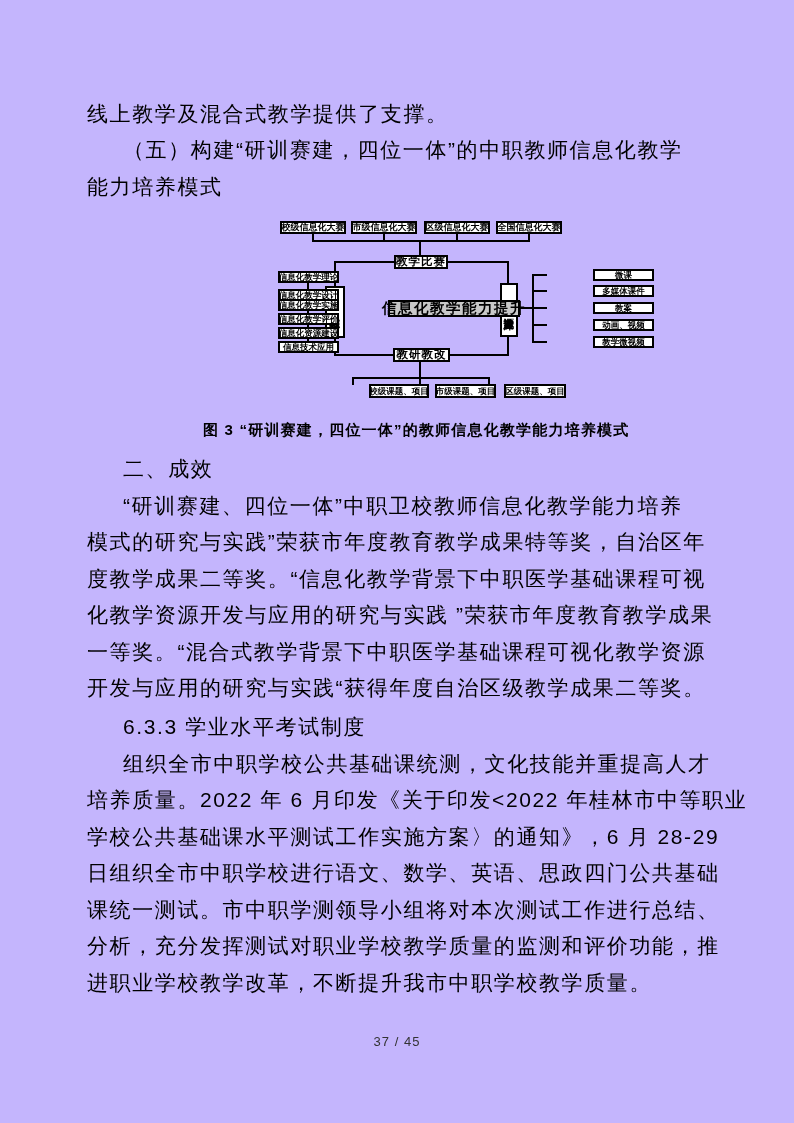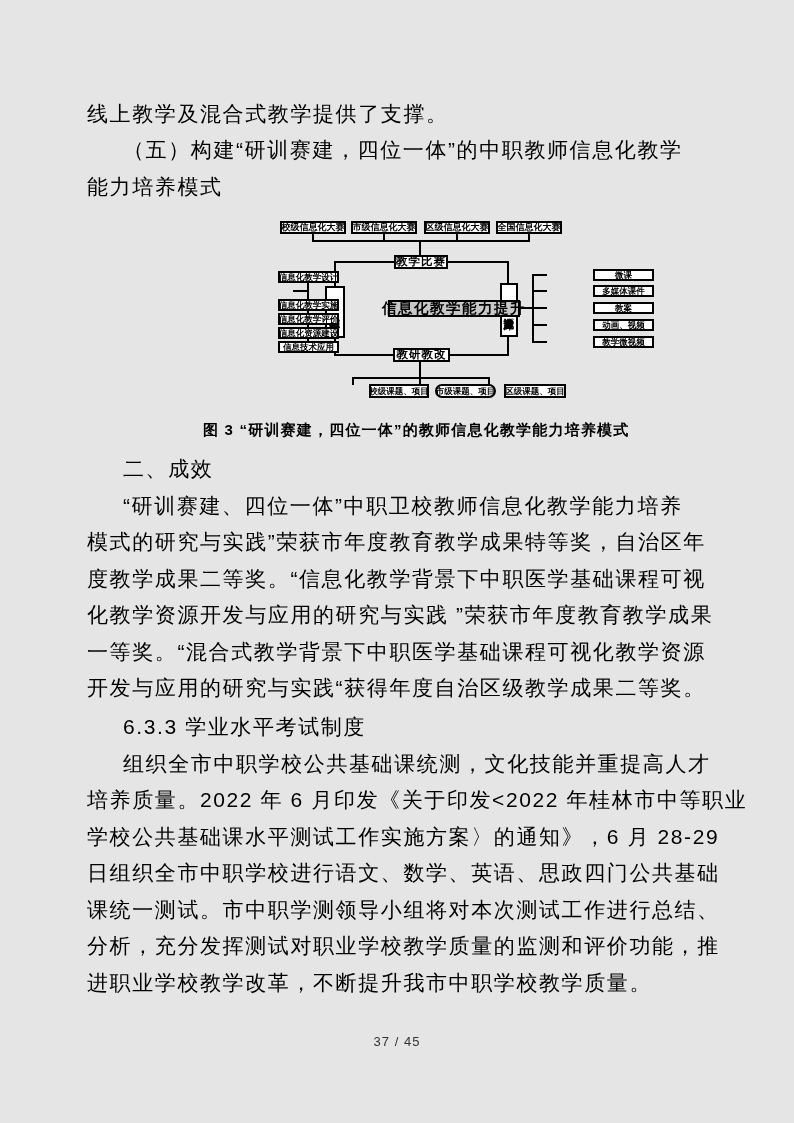--- a/index.html
+++ b/index.html
@@ -1,17 +1,17 @@
 <!DOCTYPE html>
 <html><head>
 <meta charset="utf-8">
 <style>
   html,body { margin:0; padding:0; background:#ffffff; }
   .page {
-    position:relative; width:794px; height:1123px; background:#e5e5e5;
+    position:relative; width:794px; height:1123px; background:#c4b5fd;
     font-family:"Liberation Sans", sans-serif; color:#000000; overflow:hidden;
   }
   
   .tline {
     position:absolute; left:87px; white-space:nowrap;
     font-size:21px; letter-spacing:1.6px; line-height:26px; color:#000000;
   }
   .tline.indent { left:123px; }
   
   .caption {
@@ -94,34 +94,34 @@
 
     <div class="db db-v" style="left:115px;top:73px;width:20px;height:52px;">教师培训</div>
 
     <div class="db db-v" style="left:290px;top:70px;width:18px;height:54px;letter-spacing:0;">资源库建设</div>
 
     <div class="db db-center" style="left:150px;top:87px;width:132px;height:17px;margin-left:28px;">信息化教学能力提升</div>
 
     <div class="db db-m" style="left:183px;top:135px;width:57px;height:14px;">教研教改</div>
 
     <div class="db db-xs" style="left:22px;top:58px;width:61px;height:12px;">信息化教学理论</div>
-    <div class="db db-xs" style="left:22px;top:58px;width:61px;height:12px;">信息化教学设计</div>
+    <div class="db db-xs" style="left:22px;top:76px;width:61px;height:12px;">信息化教学设计</div>
     <div class="db db-xs" style="left:22px;top:86px;width:61px;height:12px;">信息化教学实施</div>
     <div class="db db-xs" style="left:22px;top:100px;width:61px;height:12px;">信息化教学评价</div>
     <div class="db db-xs" style="left:22px;top:114px;width:61px;height:12px;">信息化资源建设</div>
     <div class="db db-xs" style="left:22px;top:128px;width:61px;height:12px;">信息技术应用</div>
 
     <div class="db db-xs" style="left:337px;top:56px;width:61px;height:12px;">微课</div>
     <div class="db db-xs" style="left:337px;top:72px;width:61px;height:12px;text-decoration:underline;">多媒体课件</div>
     <div class="db db-xs" style="left:337px;top:89px;width:61px;height:12px;">教案</div>
     <div class="db db-xs" style="left:337px;top:106px;width:61px;height:12px;">动画、视频</div>
     <div class="db db-xs" style="left:337px;top:123px;width:61px;height:12px;">教学微视频</div>
 
     <div class="db db-xs" style="left:113px;top:171px;width:60px;height:14px;">校级课题、项目</div>
-    <div class="db db-xs" style="left:179px;top:171px;width:61px;height:14px;border-radius:7px;">市级课题、项目</div>
+    <div class="db db-xs" style="left:179px;top:171px;width:61px;height:14px;">市级课题、项目</div>
     <div class="db db-xs" style="left:248px;top:171px;width:62px;height:14px;">区级课题、项目</div>
   </div>
 
   <div class="caption">图 3 “研训赛建，四位一体”的教师信息化教学能力培养模式</div>
 
   <div class="tline indent" style="top:456px;">二、成效</div>
   <div class="tline indent" style="top:493px;">“研训赛建、四位一体”中职卫校教师信息化教学能力培养</div>
   <div class="tline" style="top:529px;">模式的研究与实践”荣获市年度教育教学成果特等奖，自治区年</div>
   <div class="tline" style="top:566px;">度教学成果二等奖。“信息化教学背景下中职医学基础课程可视</div>
   <div class="tline" style="top:602px;">化教学资源开发与应用的研究与实践 ”荣获市年度教育教学成果</div>

